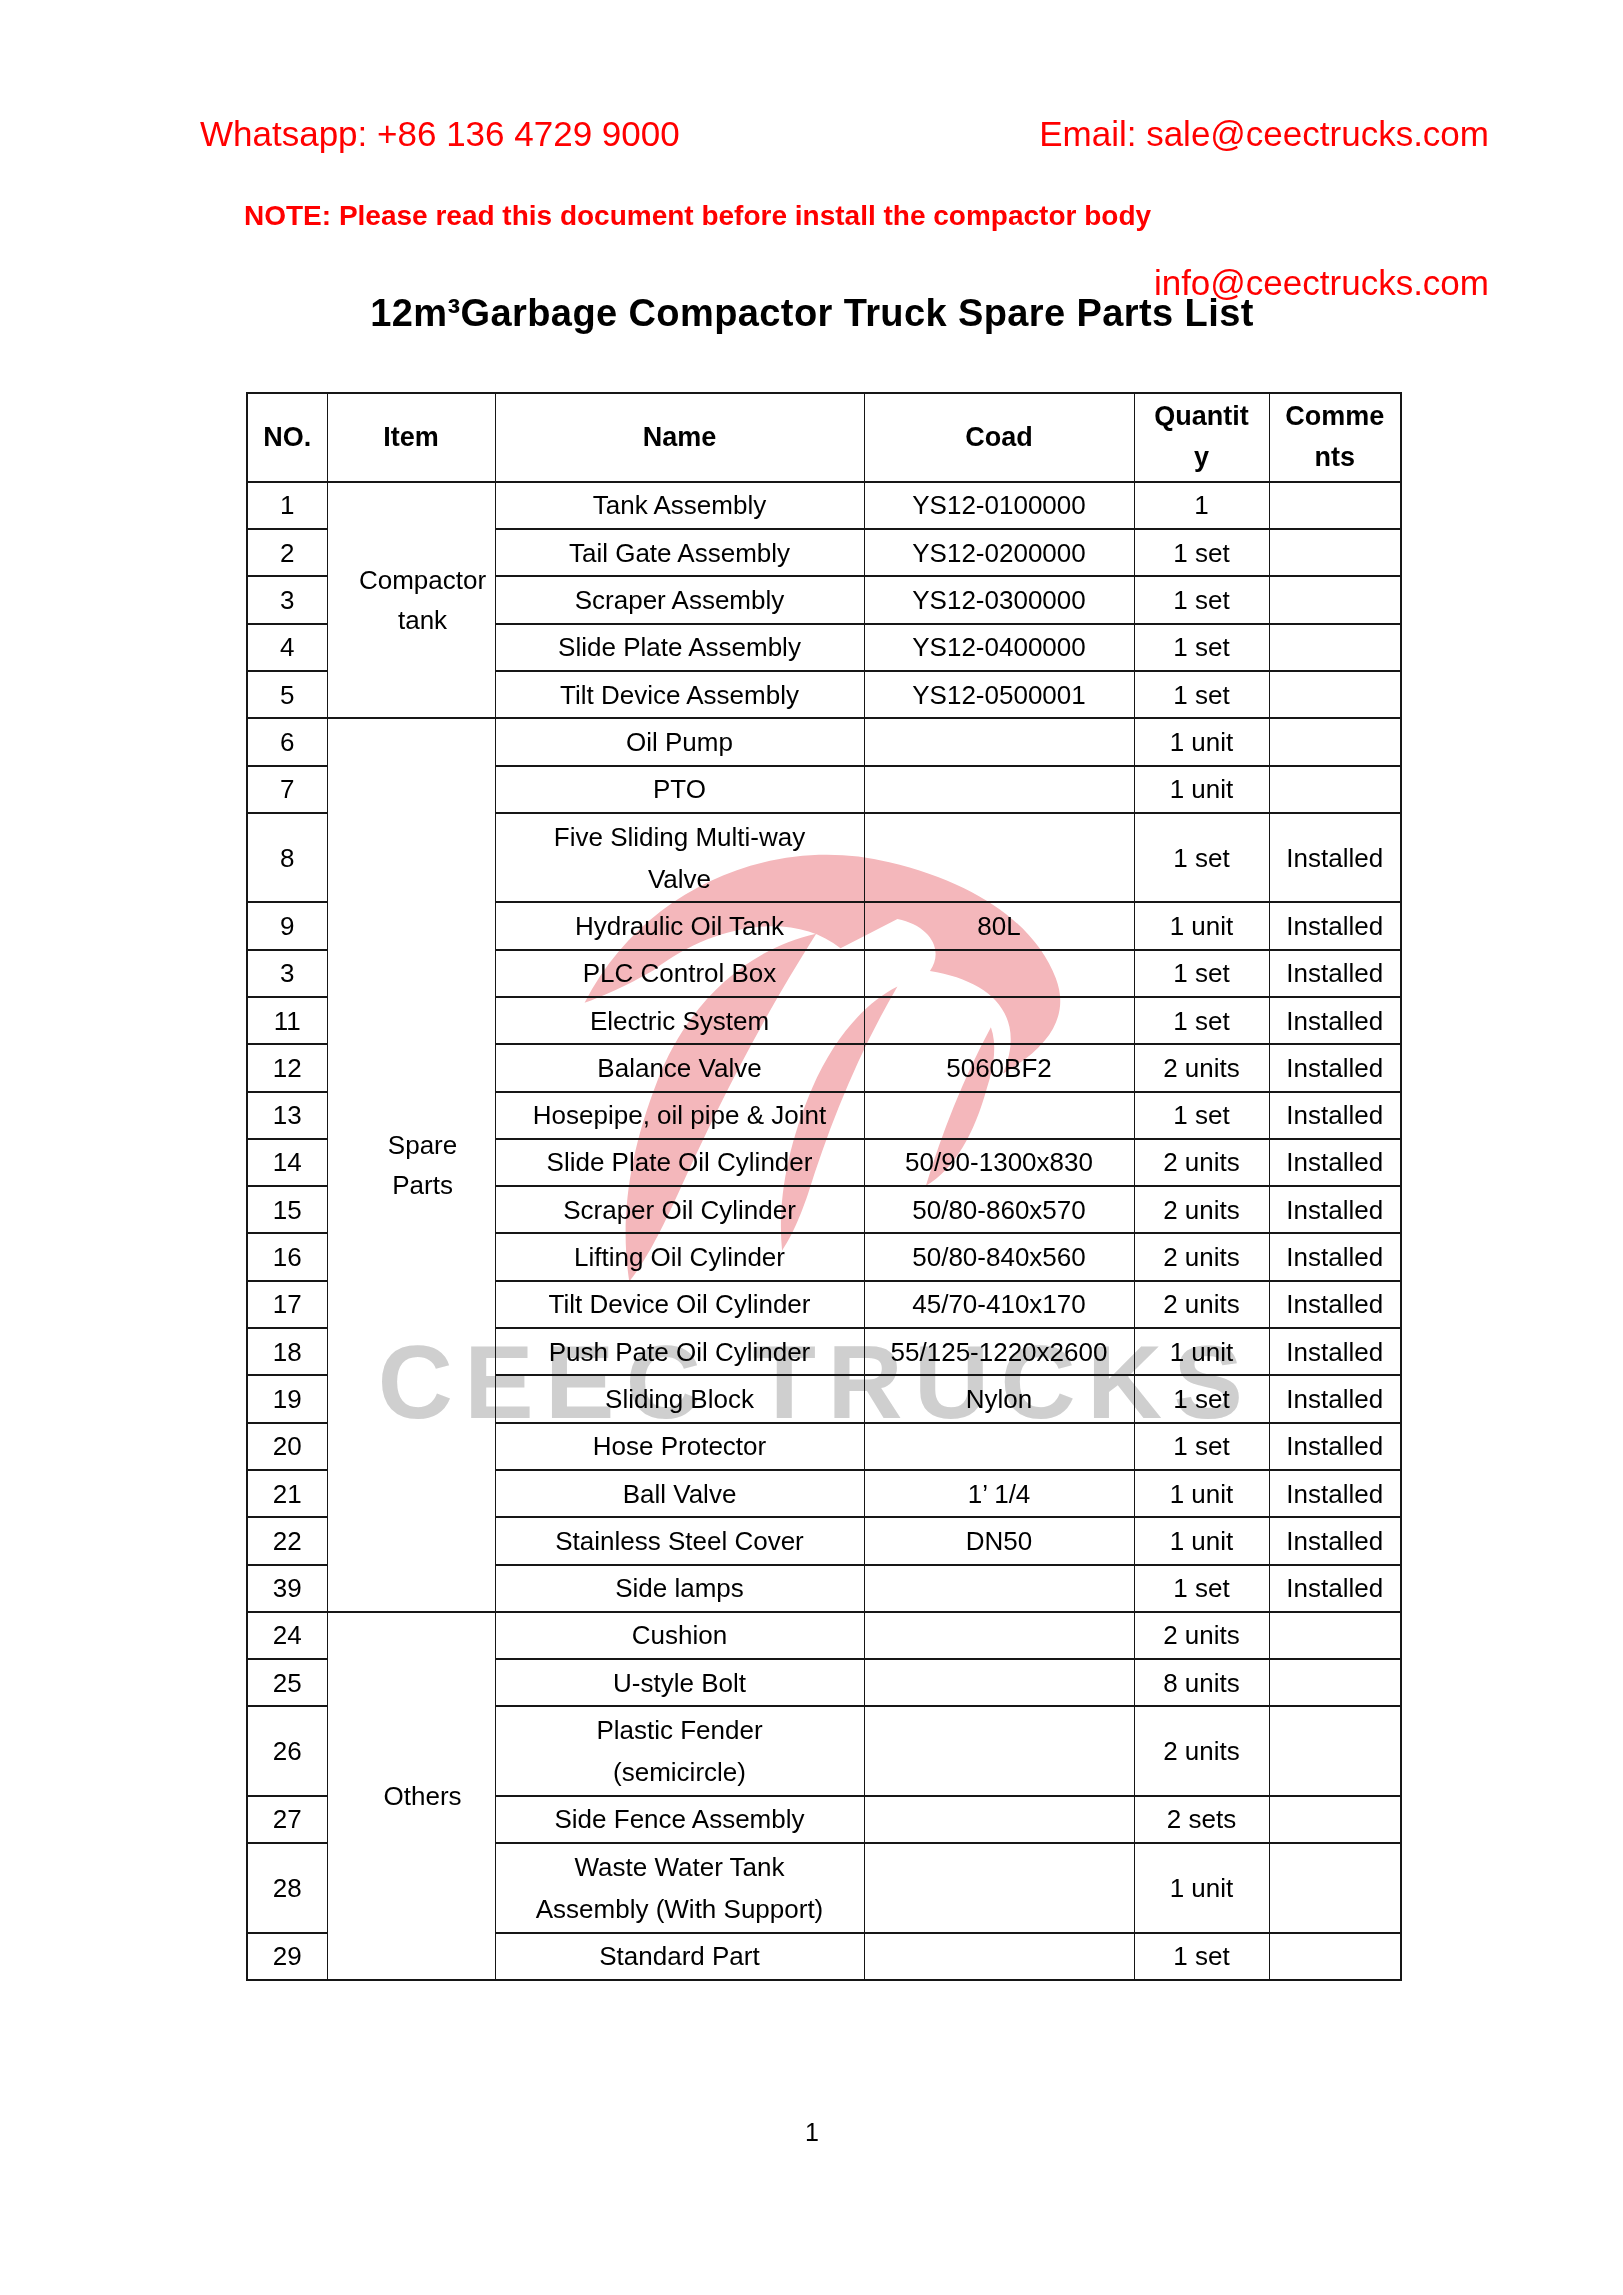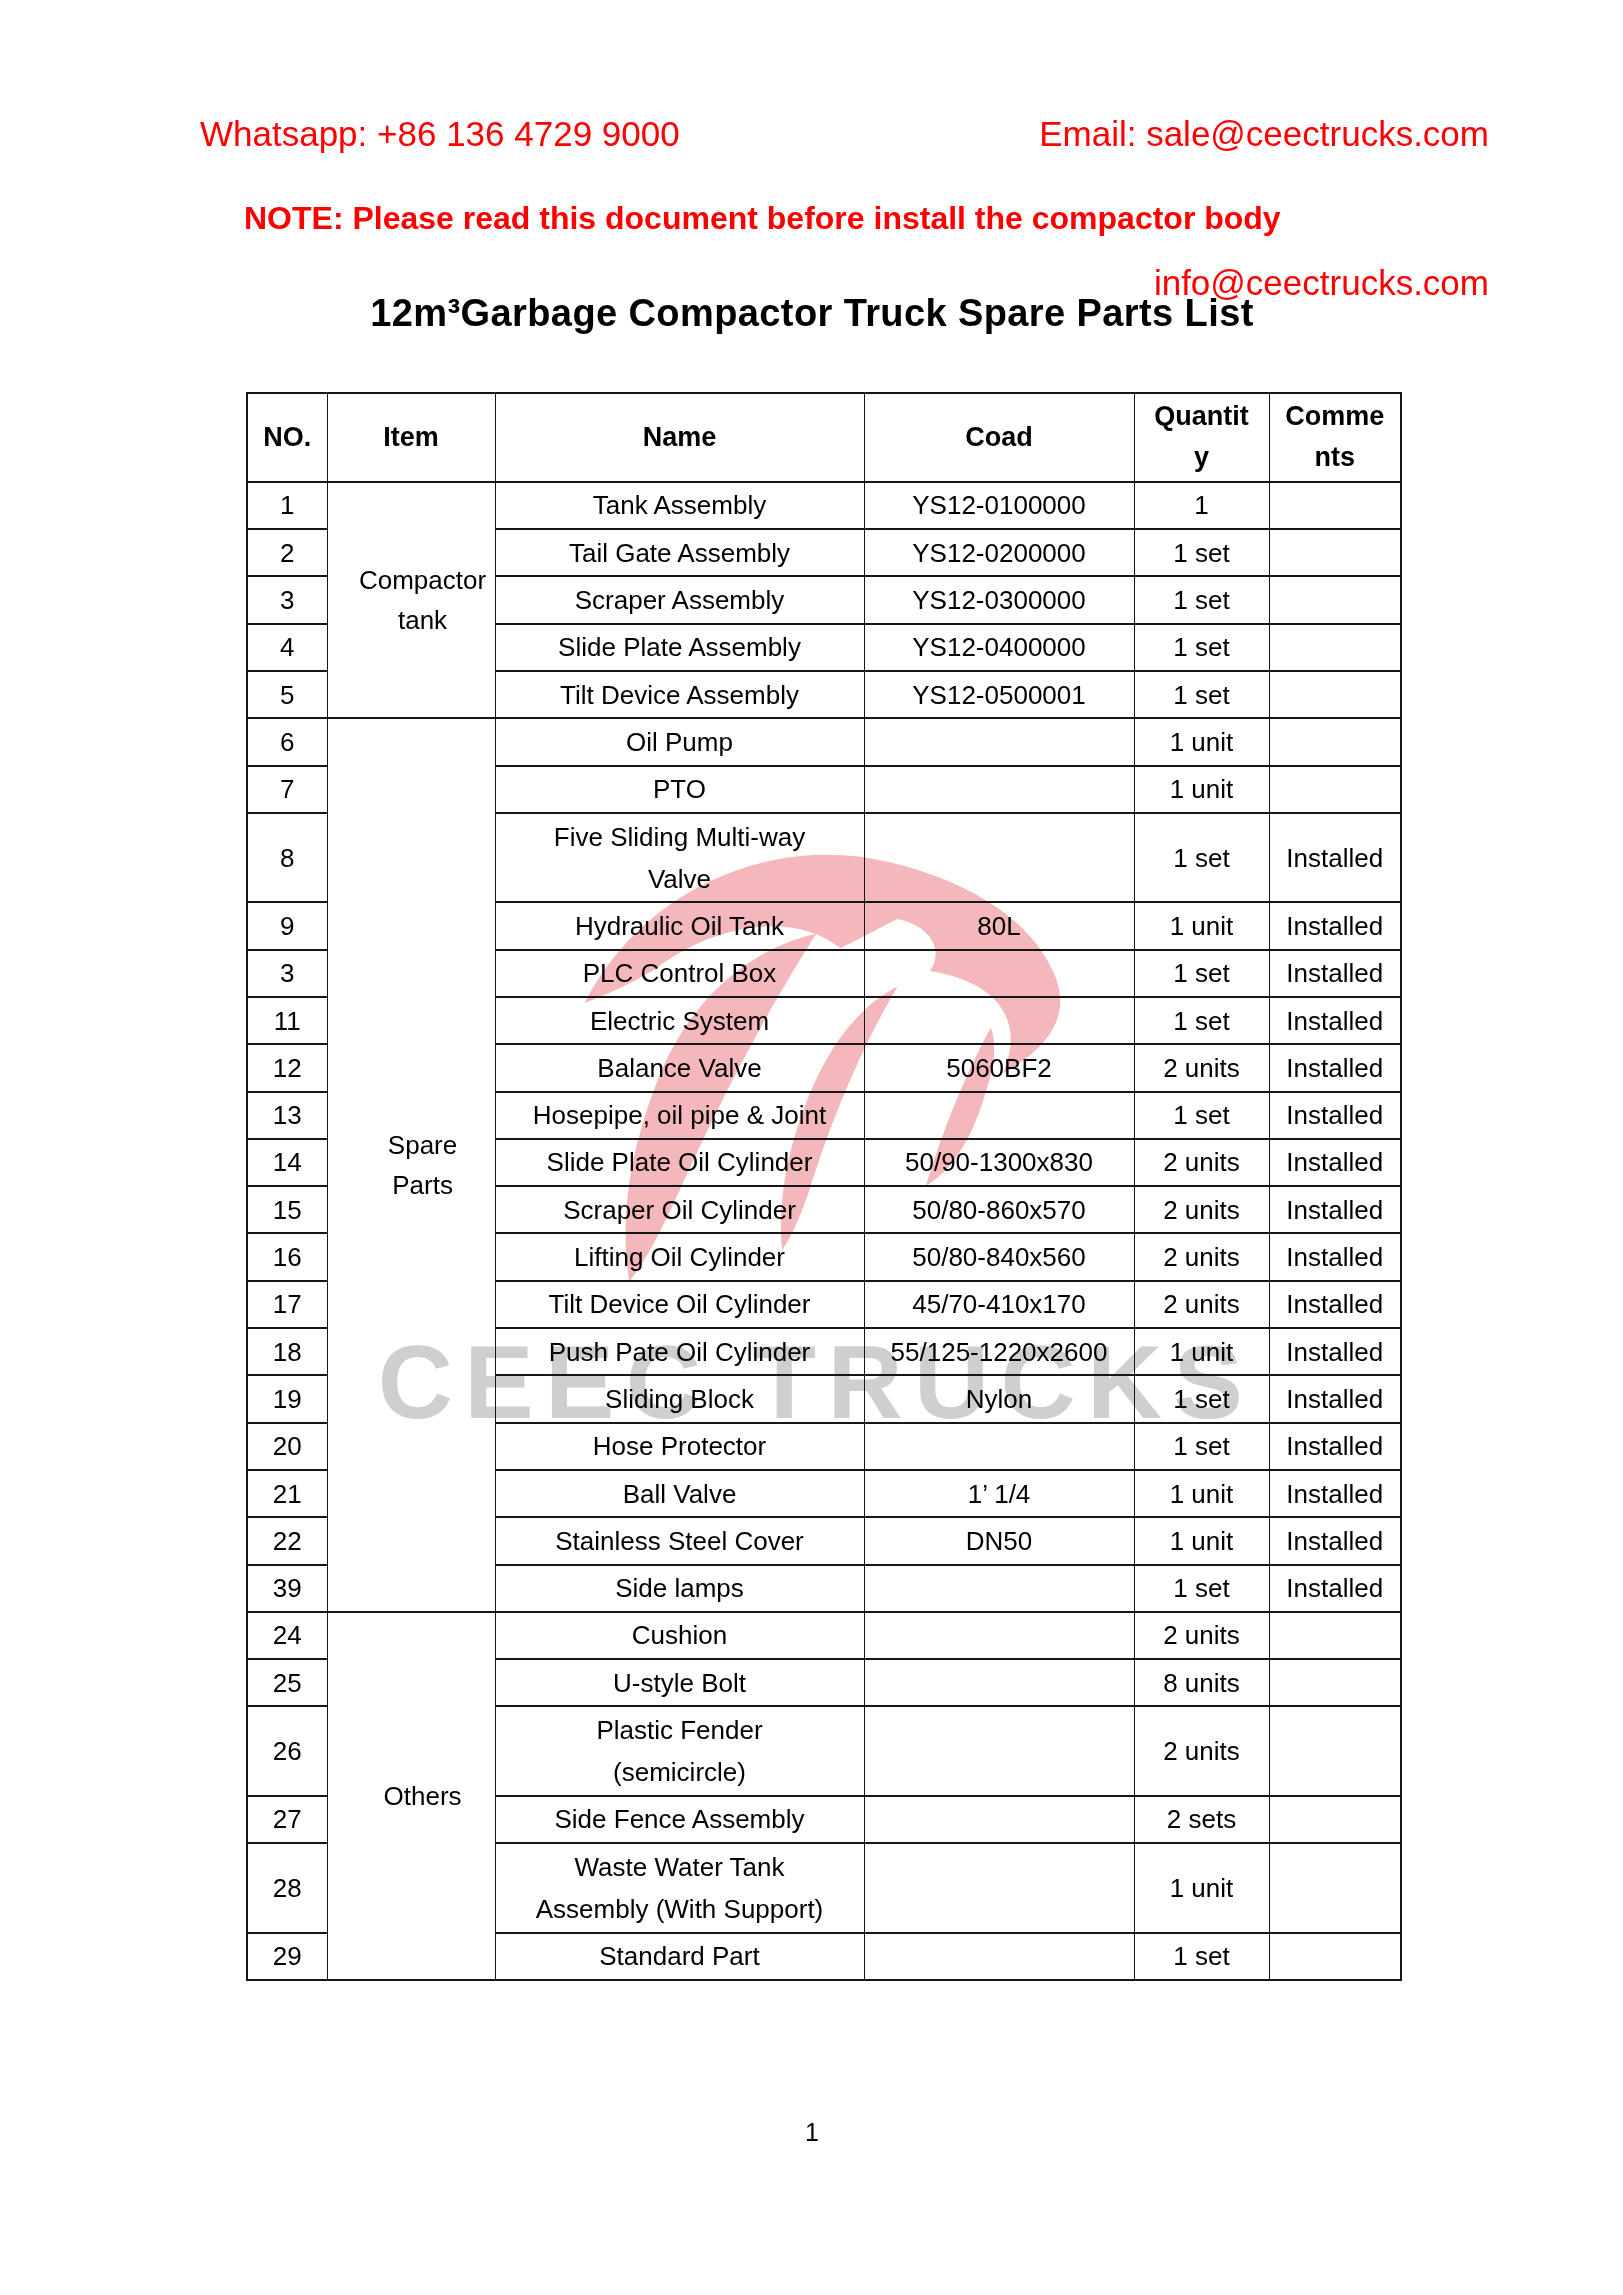--- a/index.html
+++ b/index.html
@@ -8,21 +8,21 @@
     font-family:"Liberation Sans","DejaVu Sans",sans-serif;color:#000;
   }
   .page{position:absolute;inset:0;}
 
   
   .contact{position:absolute;top:9.7px;color:#ff0000;font-size:35px;line-height:1.42;white-space:pre;}
   .contact.left{left:180px;text-align:right;margin-left:20px;}
   .contact.right{right:135px;text-align:right;}
 
   
-  .note{position:absolute;left:244px;top:200px;color:#ff0000;font-size:32px;font-weight:bold;}
+  .note{position:absolute;left:244px;top:200px;color:#ff0000;font-size:28px;font-weight:bold;}
   .doc-title{position:absolute;left:0;top:292px;width:100%;text-align:center;font-size:38px;font-weight:bold;letter-spacing:0.4px;}
 
   
   .wm-layer{position:absolute;inset:0;z-index:0;}
   .wm-logo{position:absolute;left:548px;top:808px;width:577px;height:479px;}
   .wm-text{
     position:absolute;left:816px;top:1330px;transform:translateX(-50%);
     font-size:104px;font-weight:bold;letter-spacing:11.4px;white-space:nowrap;
     color:#c7c7c7;opacity:0.85;line-height:1;
   }

